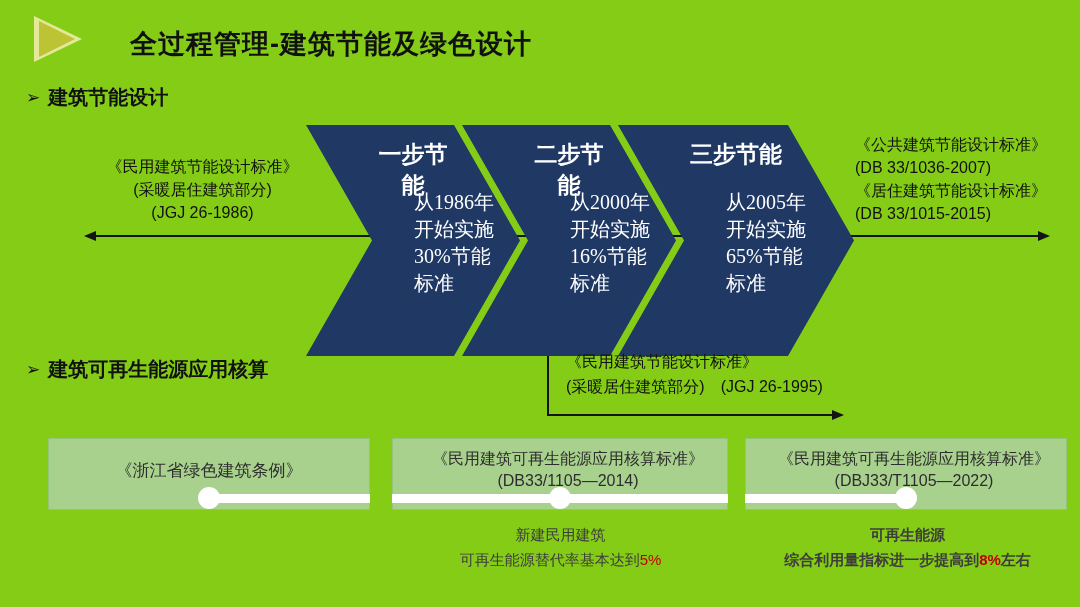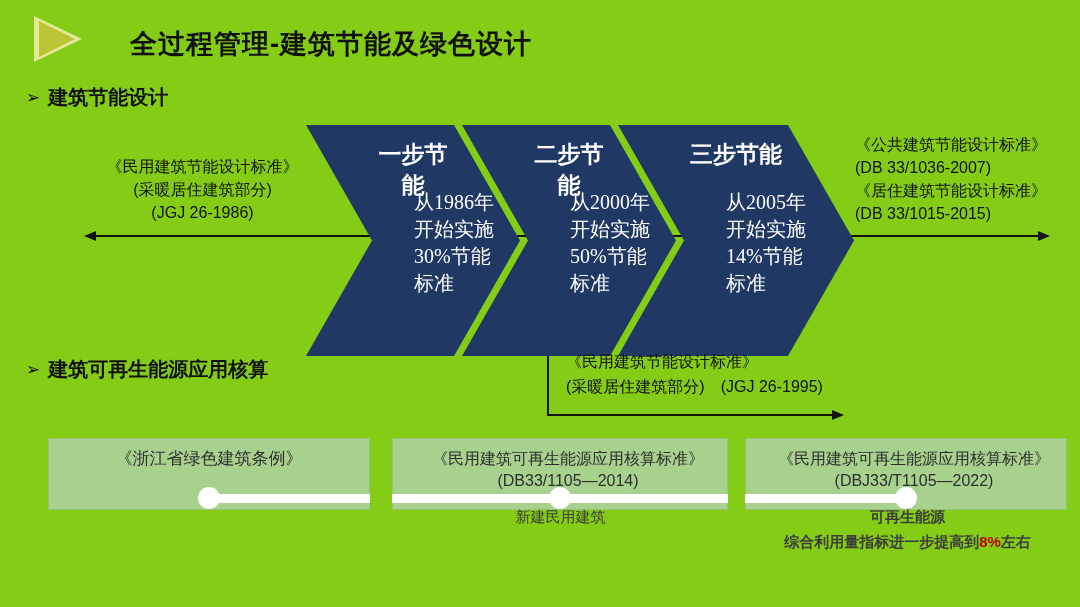--- a/index.html
+++ b/index.html
@@ -40,29 +40,29 @@
   .note-left{left:90px;top:155px;width:225px;text-align:center;}
   .note-right{left:855px;top:133px;width:225px;text-align:left;}
   .note-mid{left:566px;top:349px;width:300px;text-align:left;line-height:25px;}
   
   .gbox{position:absolute;top:438px;height:72px;background:#a9d18e;border:1px solid #94c47a;
     box-sizing:border-box;z-index:2;}
   .gb1{left:48px;width:322px;}
   .gb2{left:392px;width:336px;}
   .gb3{left:745px;width:322px;}
   .gbox-text{position:absolute;left:0;right:0;text-align:center;color:#2d2d2d;font-weight:500;}
-  .gb1 .gbox-text{top:8px;font-size:17px;}
+  .gb1 .gbox-text{top:20px;font-size:17px;}
   .gb2 .gbox-text,.gb3 .gbox-text{top:9px;font-size:16px;line-height:22px;margin-left:16px;}
   .tl-line{position:absolute;top:55px;height:9px;background:#ffffff;}
   .tl-start{left:50%;right:-1px;}
   .tl-full{left:-1px;right:-1px;}
   .tl-end{left:-1px;width:50%;}
   .tl-dot{position:absolute;top:48px;left:calc(50% - 11px);width:22px;height:22px;border-radius:50%;background:#ffffff;}
   
-  .anno{position:absolute;top:504px;width:335px;text-align:center;font-size:15px;
+  .anno{position:absolute;top:522px;width:335px;text-align:center;font-size:15px;
     color:#3d3d3d;line-height:25px;z-index:2;}
   .anno1{left:393px;}
   .anno2{left:740px;font-weight:bold;}
   .hl{color:#c00000;}
 </style>
 </head>
 <body>
 
 <div class="slide">
 
@@ -102,31 +102,31 @@
       <div>30%节能</div>
       <div>标准</div>
     </div>
   </div>
 
   <div class="chevron chev2">
     <div class="chev-label">二步节能</div>
     <div class="chev-body">
       <div>从2000年</div>
       <div>开始实施</div>
-      <div>50%节能</div>
+      <div>16%节能</div>
       <div>标准</div>
     </div>
   </div>
 
   <div class="chevron chev3">
     <div class="chev-label">三步节能</div>
     <div class="chev-body">
       <div>从2005年</div>
       <div>开始实施</div>
-      <div>14%节能</div>
+      <div>65%节能</div>
       <div>标准</div>
     </div>
   </div>
 
   <div class="elbow-v"></div>
   <div class="elbow-h">
     <span class="ah ah-right"></span>
   </div>
   <div class="note note-mid">
     <div>《民用建筑节能设计标准》</div>
@@ -157,20 +157,21 @@
     <div class="gbox-text">
       <div>《民用建筑可再生能源应用核算标准》</div>
       <div>(DBJ33/T1105—2022)</div>
     </div>
     <div class="tl-line tl-end"></div>
     <div class="tl-dot"></div>
   </div>
 
   <div class="anno anno1">
     <div>新建民用建筑</div>
+    <div><span>可再生能源替代率基本达到</span><span class="hl">5%</span><span></span></div>
   </div>
 
   <div class="anno anno2">
     <div>可再生能源</div>
     <div><span>综合利用量指标进一步提高到</span><span class="hl">8%</span><span>左右</span></div>
   </div>
 
 </div>
 
 </body></html>

